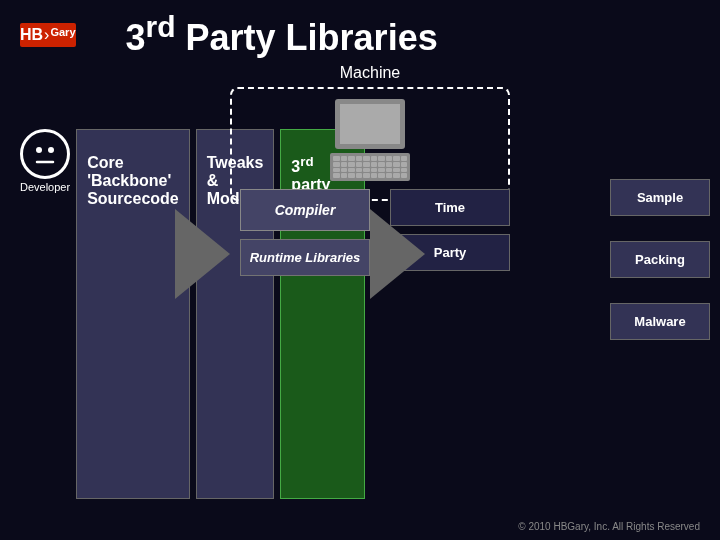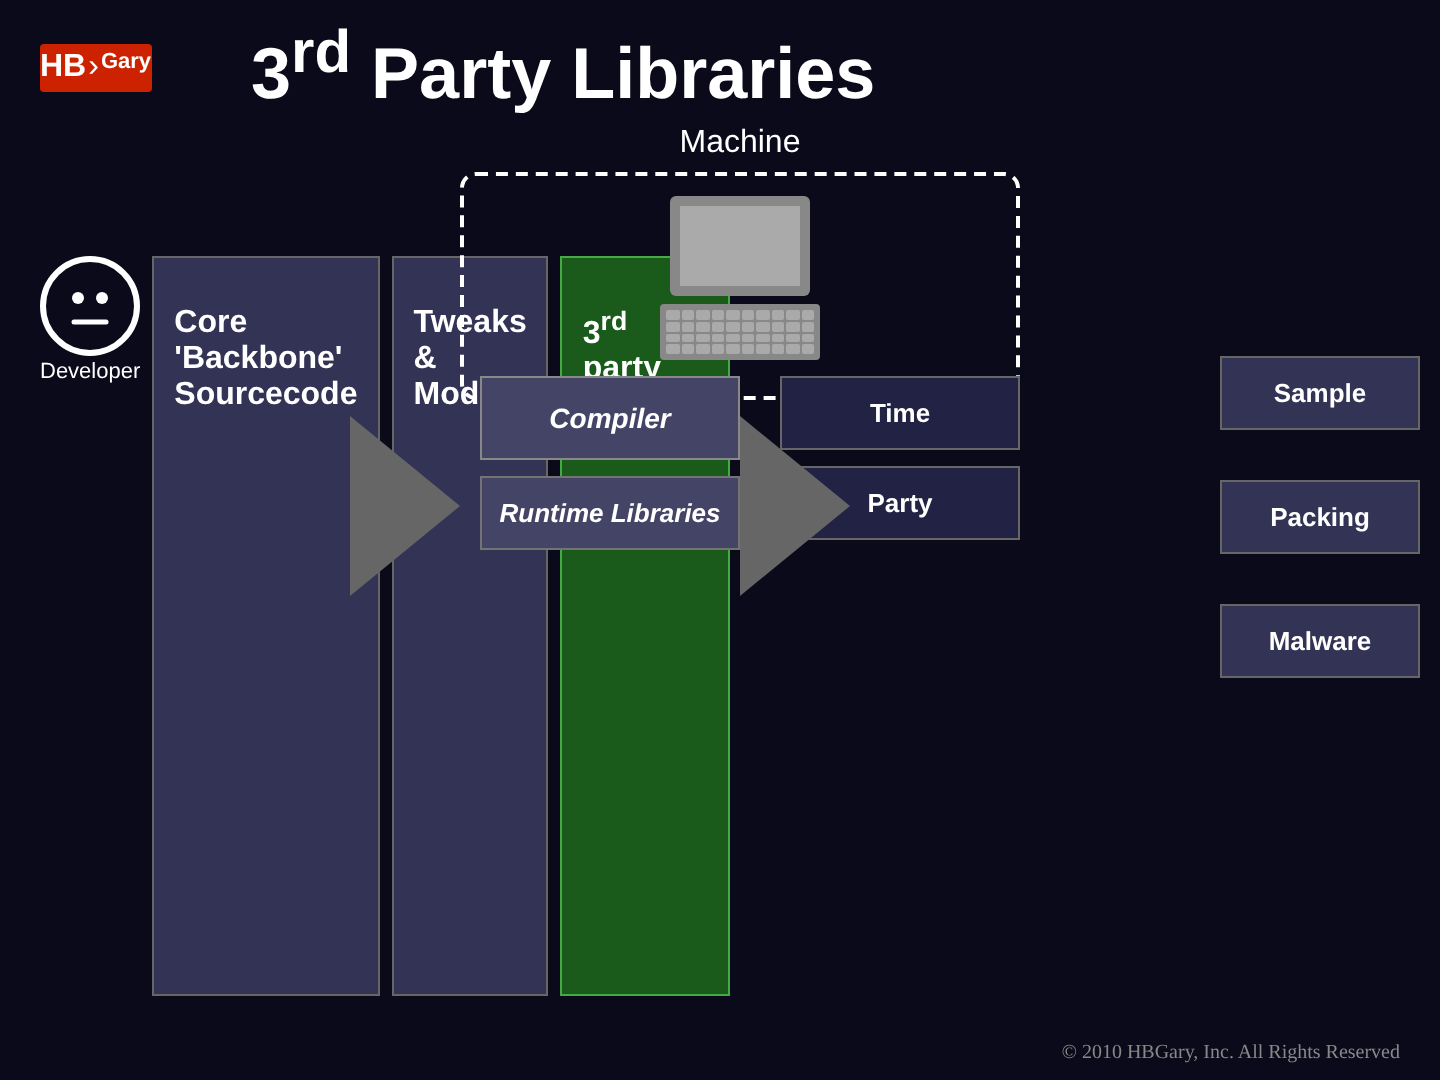--- a/index.html
+++ b/index.html
@@ -233,21 +233,20 @@
       border-left: 55px solid #666;
     }
 
     
     .footer {
       position: absolute;
       bottom: 8px;
       right: 20px;
       font-size: 10px;
       color: #888;
-      font-family: Liberation Serif, serif;
     }
 
     
     .hbgary-logo {
       display: flex;
       align-items: flex-start;
       background: #cc2200;
       padding: 3px 0;
       border-radius: 2px;
     }

